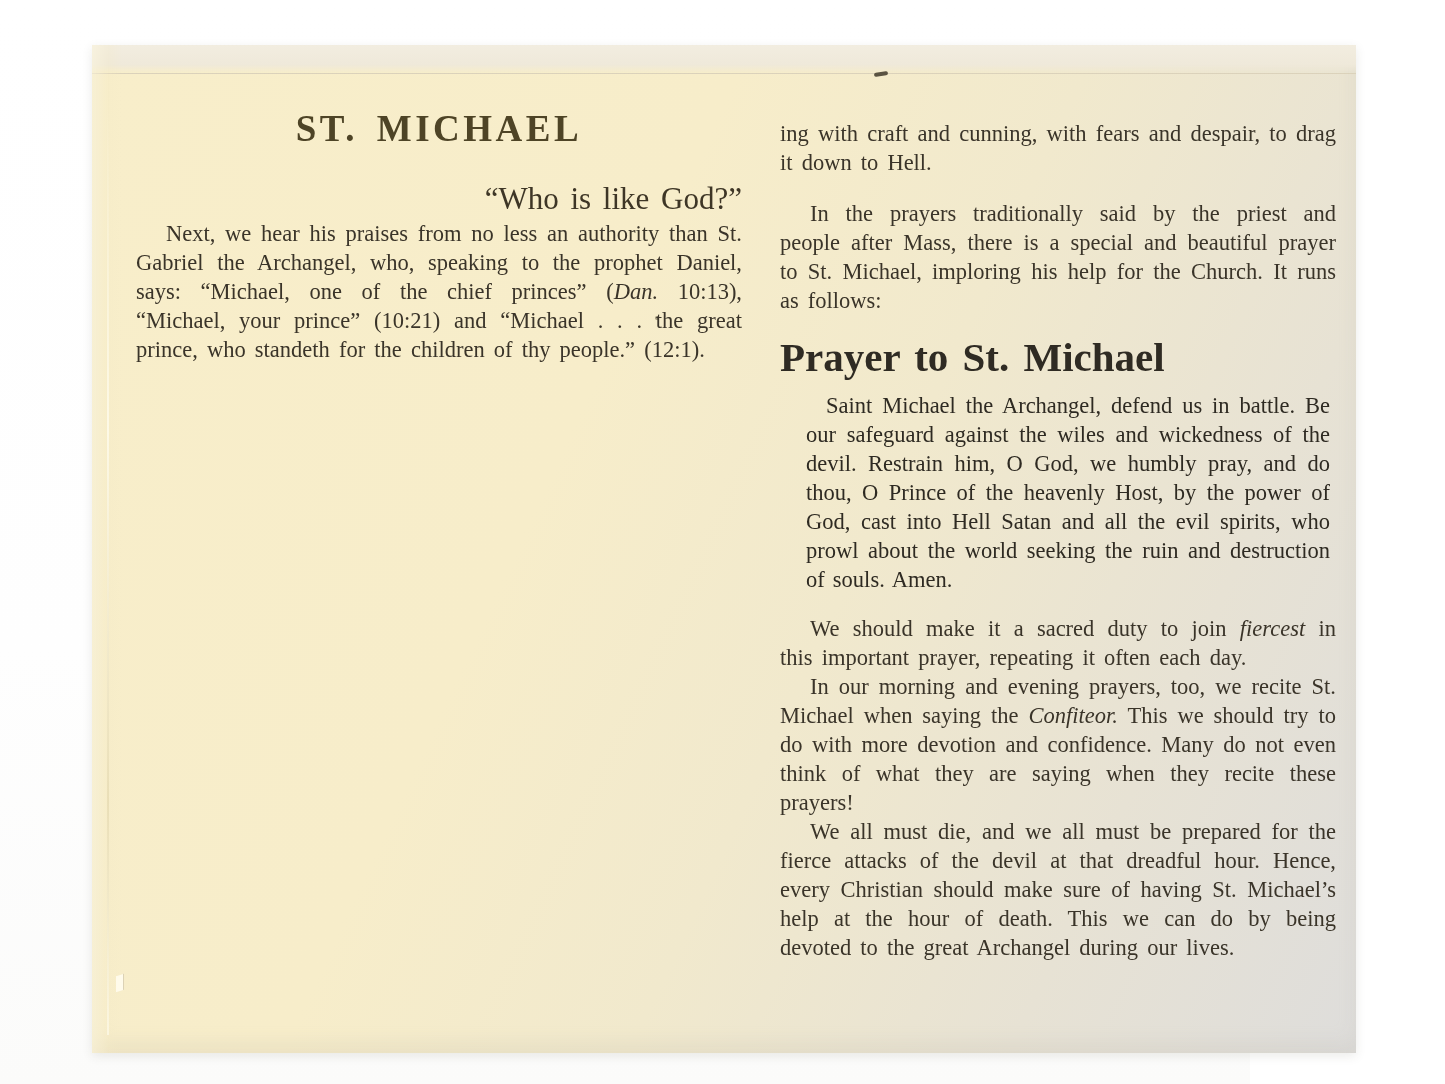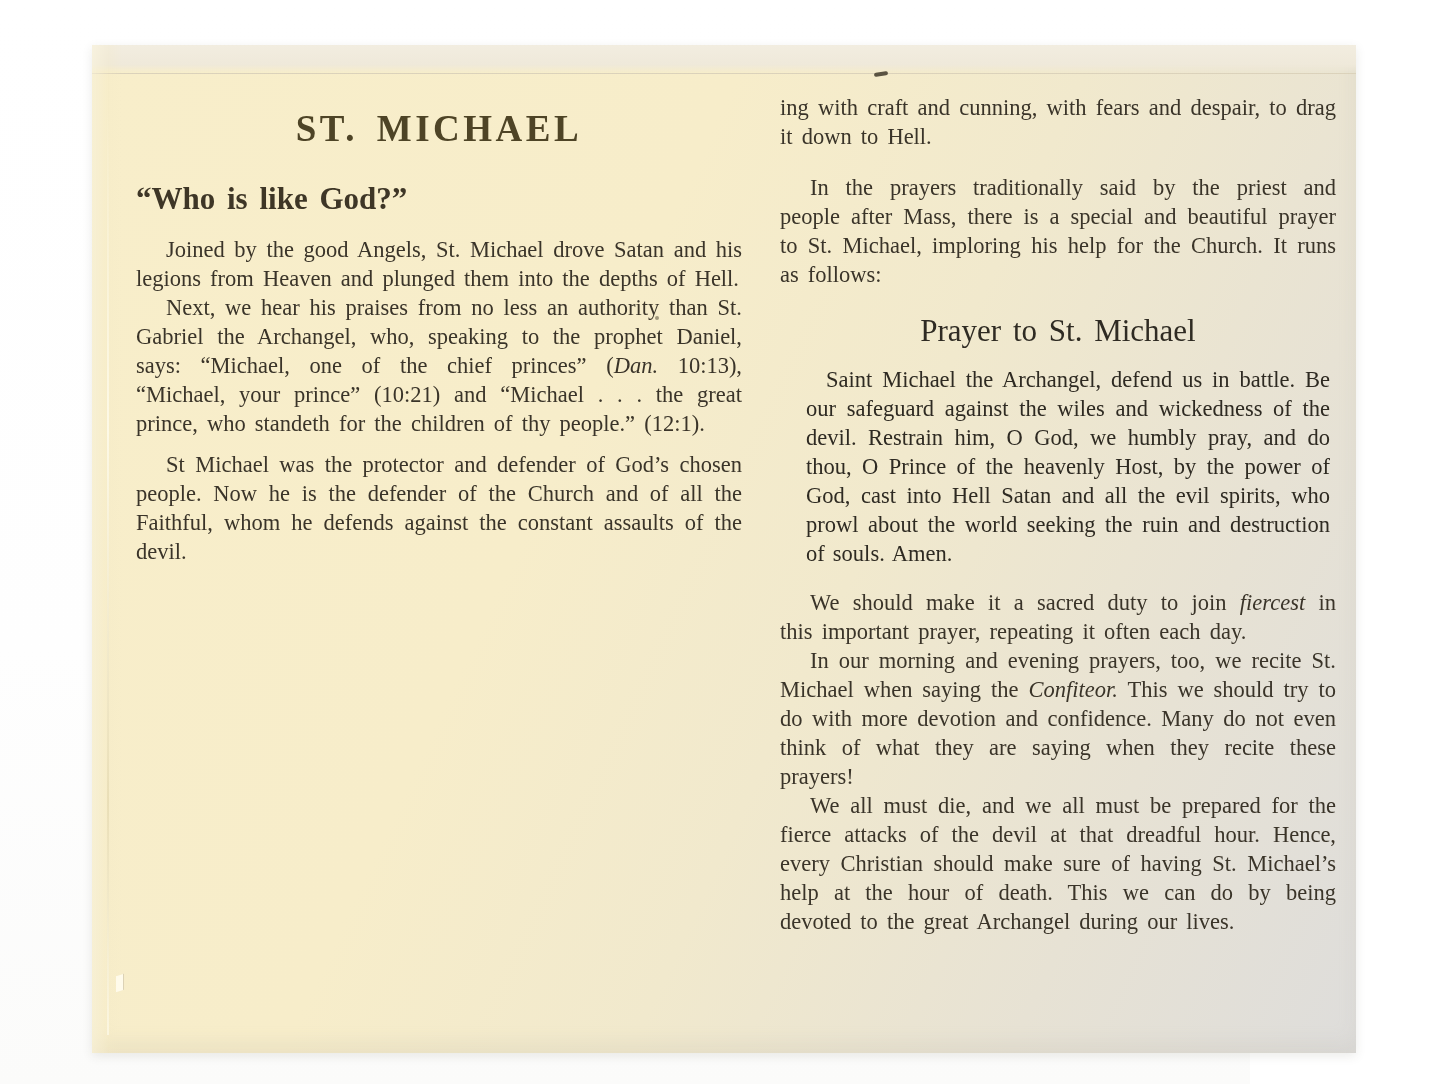--- a/index.html
+++ b/index.html
@@ -57,44 +57,44 @@
   }
   .col {
     position: absolute;
     color: #3a3429;
     font-size: 22.5px;
     line-height: 29px;
     text-align: justify;
     word-spacing: 3.5px;
   }
   .col-left  { left: 44px;  top: 60px; width: 606px; }
-  .col-right { left: 688px; top: 48px; width: 556px; }
+  .col-right { left: 688px; top: 74px; width: 556px; }
 
   h1.doc-title {
     margin: 2px 0 0 0;
     font-size: 37px; line-height: 44px;
     font-weight: bold;
     letter-spacing: 3.5px;
     text-align: center;
     color: #4e4426;
     word-spacing: 6px;
   }
   h2.subhead {
     margin: 28px 0 0 0;
     font-size: 31px; line-height: 40px;
-    font-weight: bold;
-    text-align: left;
+    font-weight: normal;
+    text-align: right;
     color: #3e3626;
     word-spacing: 4px;
   }
   h2.prayer-head {
     margin: 22px 0 0 0;
-    font-size: 31px; line-height: 40px;
-    font-weight: normal;
-    text-align: center;
+    font-size: 41px; line-height: 40px;
+    font-weight: bold;
+    text-align: left;
     color: #2f2b23;
     word-spacing: 4px;
   }
   p { margin: 0; }
   p.indent { text-indent: 30px; }
   p.mt-first { margin-top: 26px; }
   p.mt-afterhead { margin-top: 16px; }
   p.mt-gap { margin-top: 12px; }
   p.mt-sec { margin-top: 22px; }
   p.mt-sm { margin-top: 20px; }
@@ -114,23 +114,21 @@
     <div class="fold-top"></div>
     <div class="fold-left"></div>
     <div class="crease-line"></div>
     <div class="notch"></div>
     <div class="speck-a"></div>
     <div class="speck-b"></div>
 
     <div class="col col-left">
       <h1 class="doc-title">ST. MICHAEL</h1>
       <h2 class="subhead">“Who is like God?”</h2>
-      <p class="indent mt-afterhead"><span>Joined by the good Angels, St. Michael drove Satan and his legions from Heaven and plunged them into the depths of Hell.</span></p>
       <p class="indent"><span>Next, we hear his praises from no less an authority than St. Gabriel the Archangel, who, speaking to the prophet Daniel, says: “Michael, one of the chief princes” (</span><i>Dan.</i><span> 10:13), “Michael, your prince” (10:21) and “Michael . . . the great prince, who standeth for the children of thy people.” (12:1).</span></p>
-      <p class="indent mt-gap"><span>St Michael was the protector and defender of God’s chosen people. Now he is the defender of the Church and of all the Faithful, whom he defends against the constant assaults of the devil.</span></p>
     </div>
 
     <div class="col col-right">
       <p><span>ing with craft and cunning, with fears and despair, to drag it down to Hell.</span></p>
       <p class="indent mt-sec"><span>In the prayers traditionally said by the priest and people after Mass, there is a special and beautiful prayer to St. Michael, imploring his help for the Church. It runs as follows:</span></p>
       <h2 class="prayer-head">Prayer to St. Michael</h2>
       <p class="prayer"><span>Saint Michael the Archangel, defend us in battle. Be our safeguard against the wiles and wickedness of the devil. Restrain him, O God, we humbly pray, and do thou, O Prince of the heavenly Host, by the power of God, cast into Hell Satan and all the evil spirits, who prowl about the world seeking the ruin and destruction of souls. Amen.</span></p>
       <p class="indent mt-sm"><span>We should make it a sacred duty to join </span><i>fiercest</i><span> in this important prayer, repeating it often each day.</span></p>
       <p class="indent"><span>In our morning and evening prayers, too, we recite St. Michael when saying the </span><i>Confiteor.</i><span> This we should try to do with more devotion and confidence. Many do not even think of what they are saying when they recite these prayers!</span></p>
       <p class="indent"><span>We all must die, and we all must be prepared for the fierce attacks of the devil at that dreadful hour. Hence, every Christian should make sure of having St. Michael’s help at the hour of death. This we can do by being devoted to the great Archangel during our lives.</span></p>

